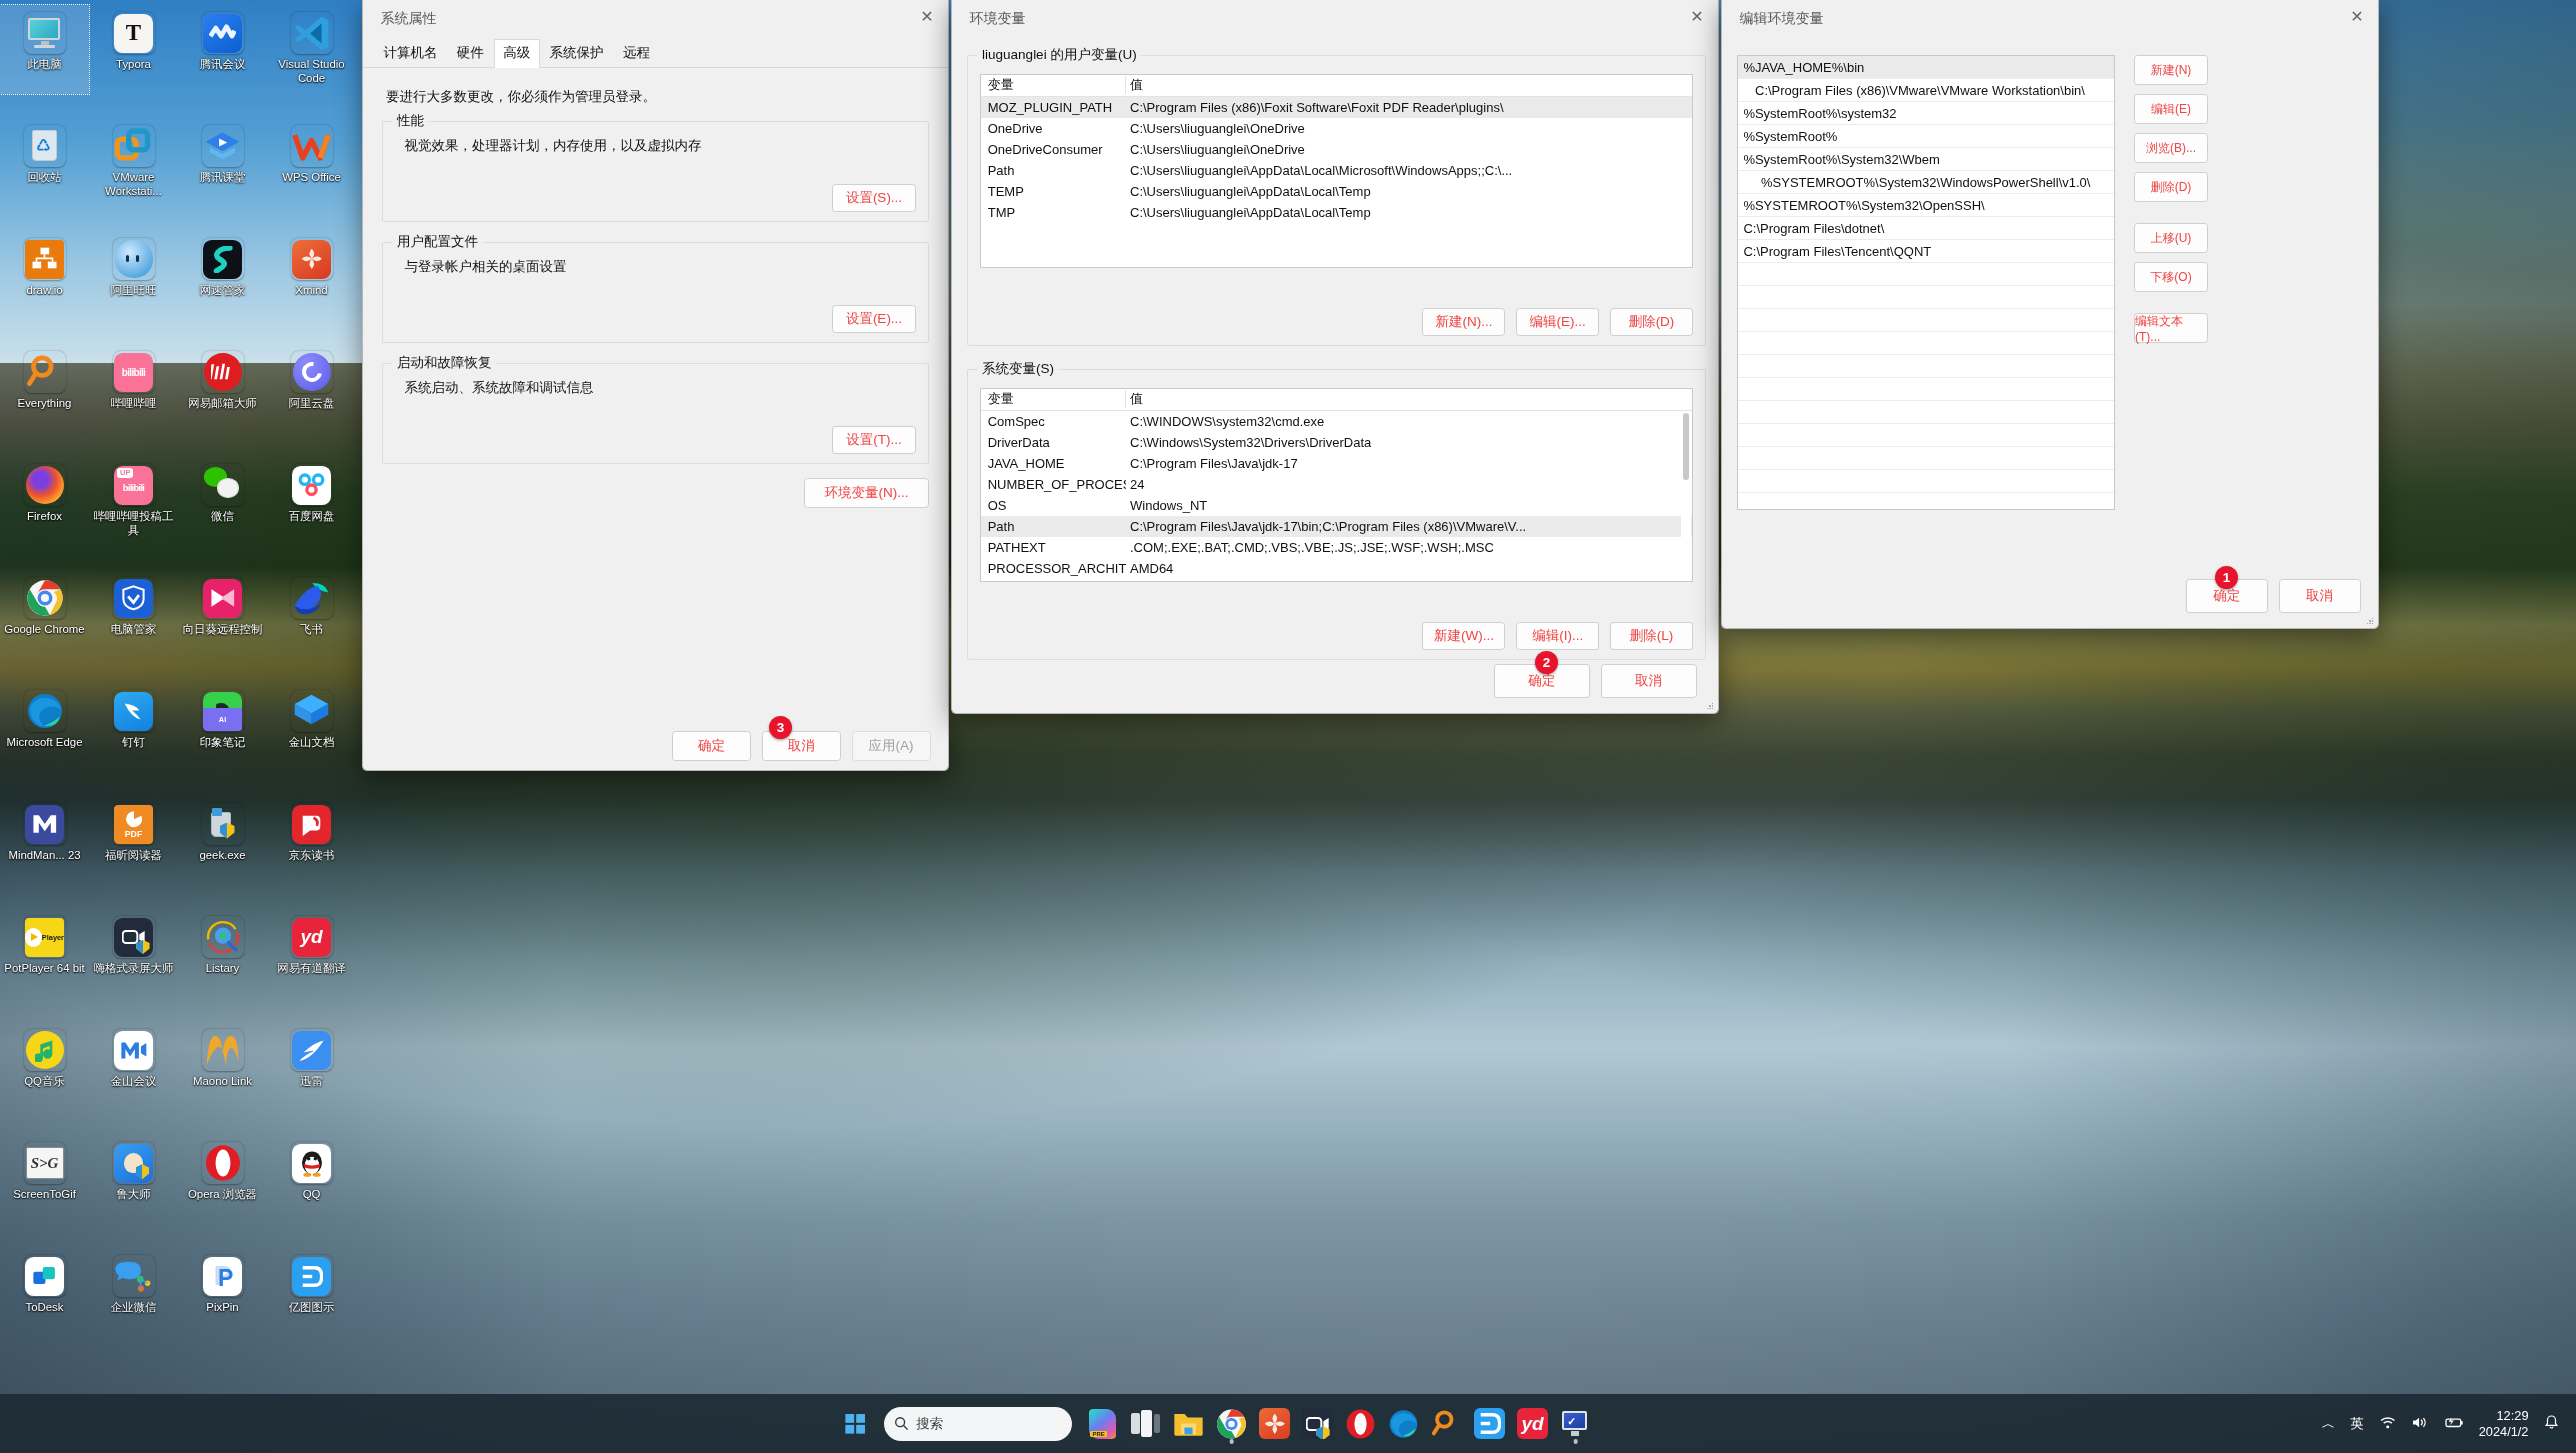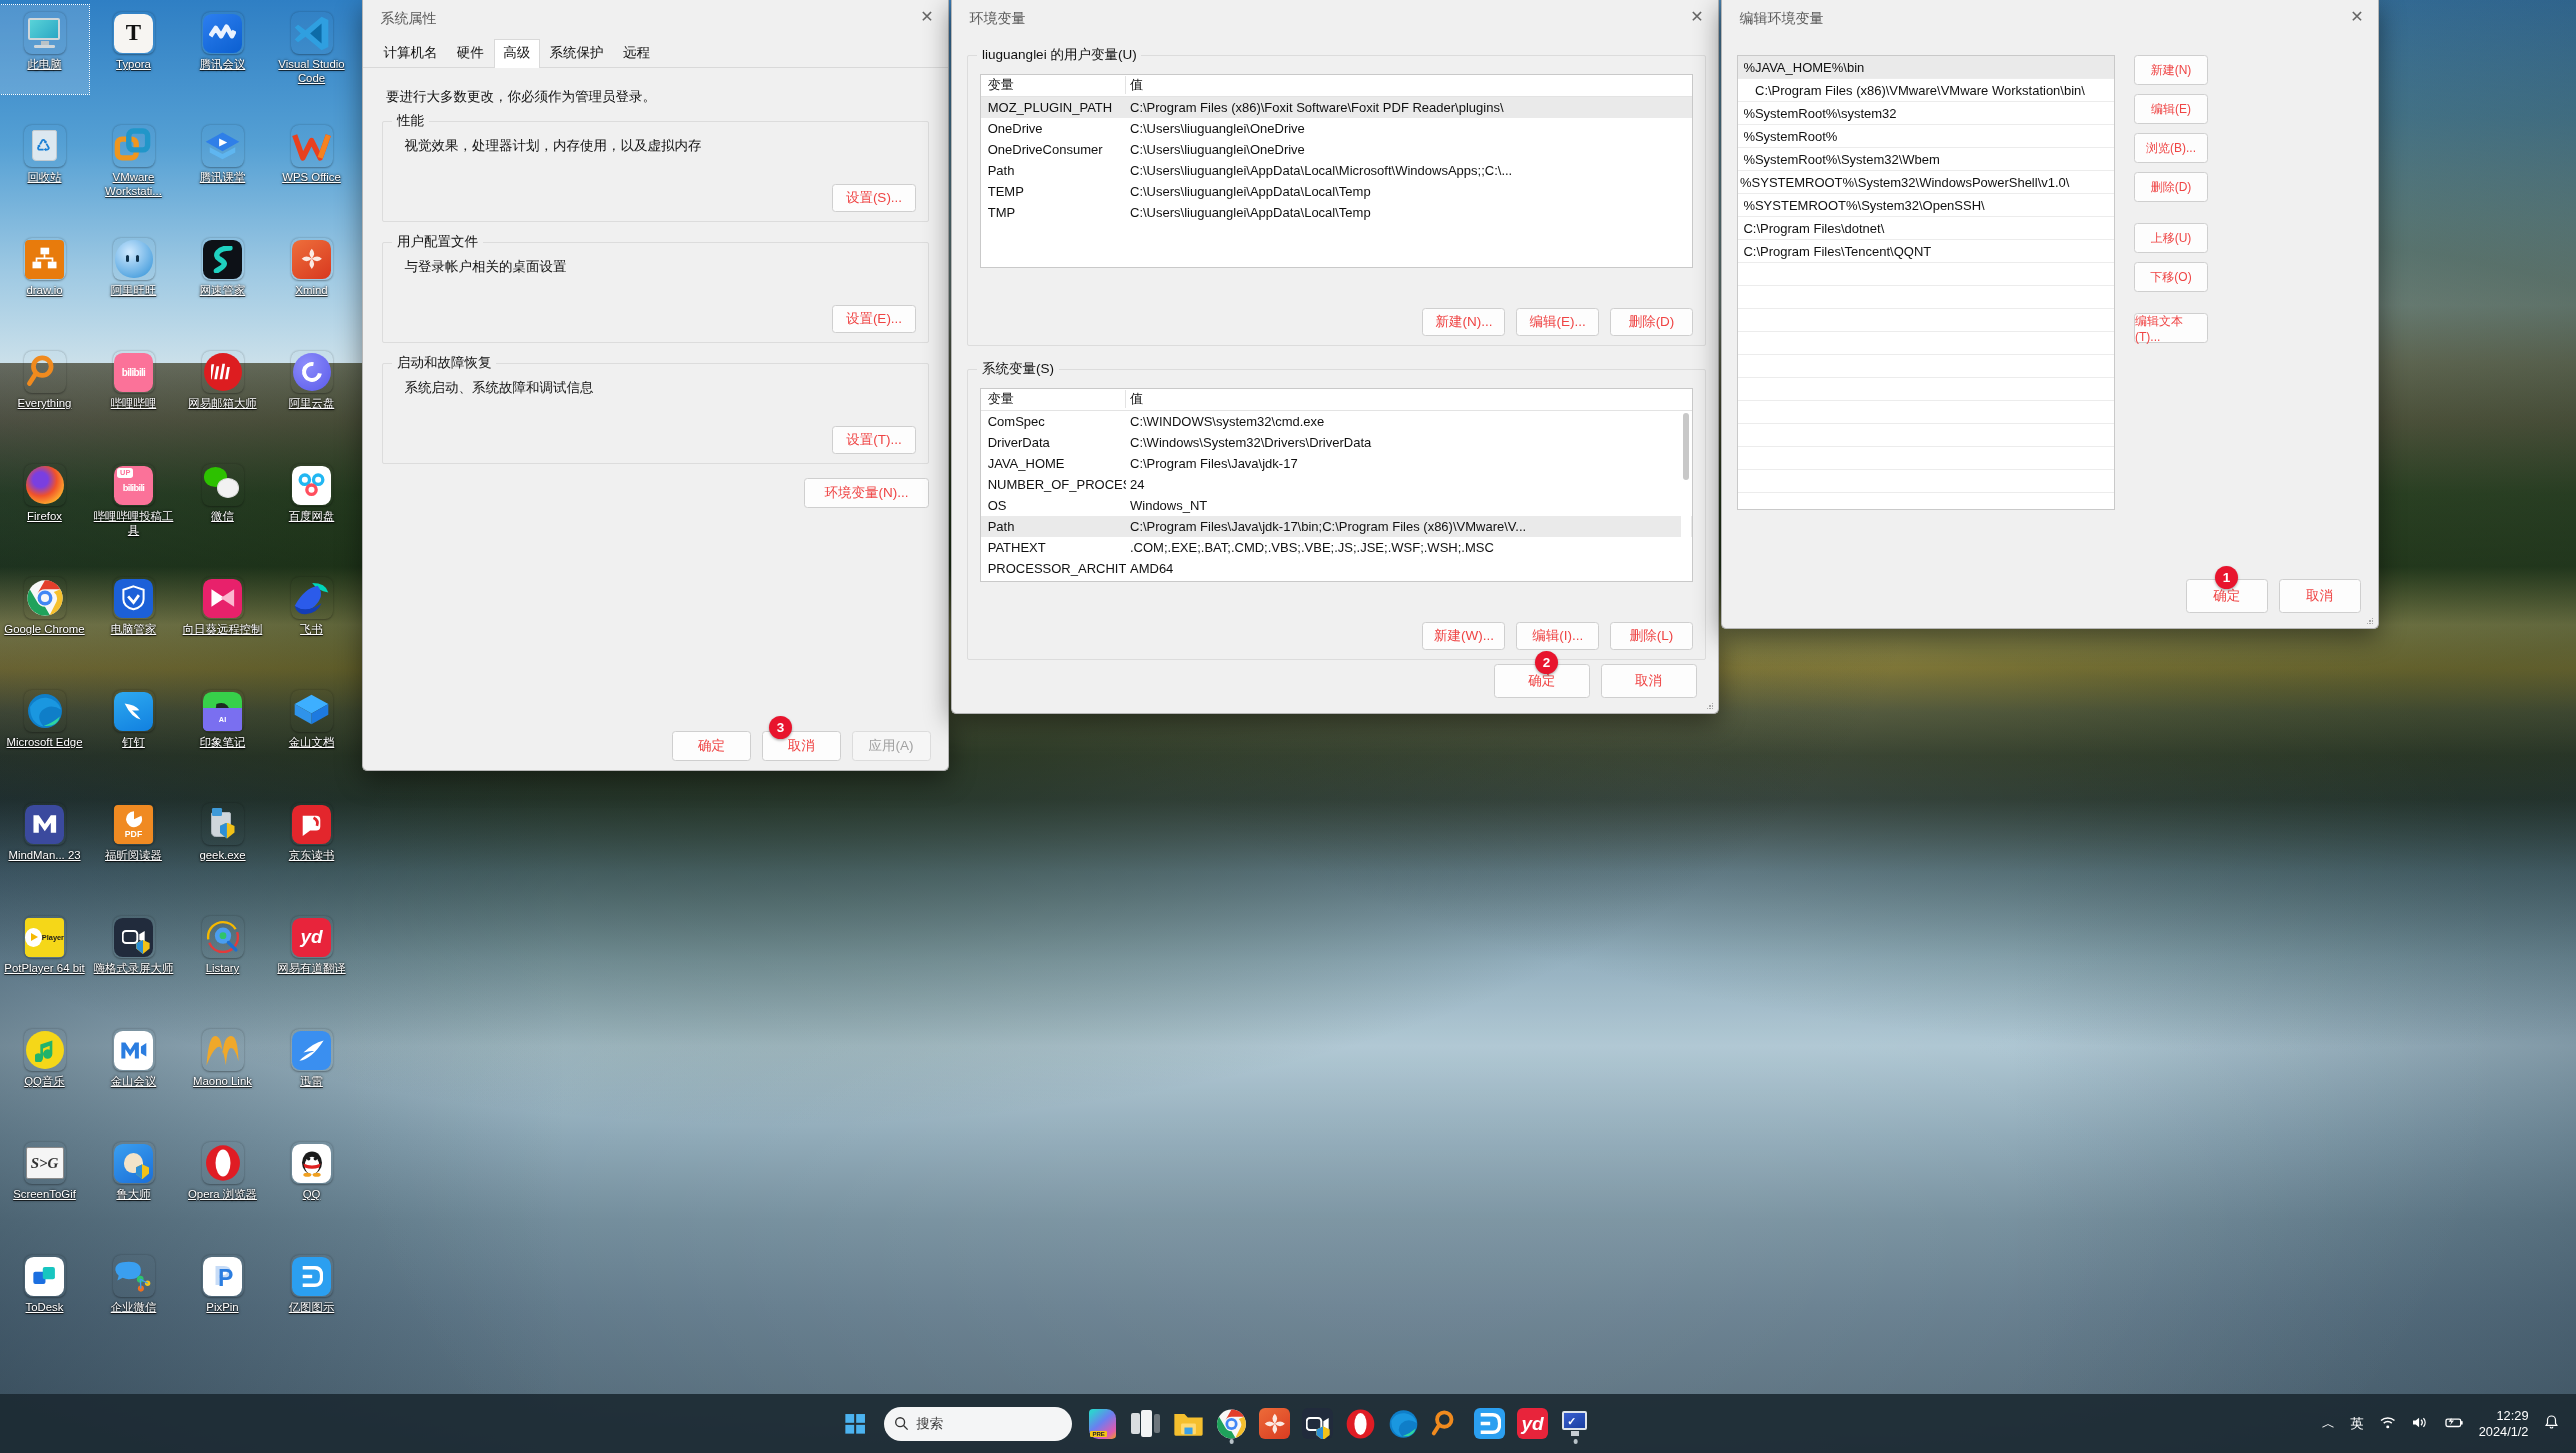--- a/index.html
+++ b/index.html
@@ -57,21 +57,20 @@
     display:flex; align-items:center; justify-content:center;
     font-weight:bold; color:#fff; font-size:17.5px; overflow:hidden;
     position:relative;
     box-shadow:0 0.7px 2px rgba(0,0,0,.35);
   }
   .desk-icon .lbl{
     margin-top:4px; color:#fff; font-size:11.4px; line-height:13.5px;
     text-align:center; width:86px;
     text-shadow:0 0 2.7px rgba(0,0,0,.95), 0 0.7px 1.3px rgba(0,0,0,.9);
     word-break:break-word;
-    text-decoration:underline;
   }
   .desk-icon.selected{
     outline:0.7px dotted #ffffff; background:rgba(255,255,255,.16);
     height:89px;
   }
   .desk-icon.selected .lbl{ }
 
   
   .dlg{
     position:absolute;
@@ -834,21 +833,21 @@
       <div class="lrow" style="height: 23px; border-bottom: 0.7px solid rgb(236, 236, 236);">
         <div class="c2" style="padding-left:5.4px">%SystemRoot%\system32</div>
       </div>
       <div class="lrow" style="height: 23px; border-bottom: 0.7px solid rgb(236, 236, 236);">
         <div class="c2" style="padding-left:5.4px">%SystemRoot%</div>
       </div>
       <div class="lrow" style="height: 23px; border-bottom: 0.7px solid rgb(236, 236, 236);">
         <div class="c2" style="padding-left:5.4px">%SystemRoot%\System32\Wbem</div>
       </div>
       <div class="lrow" style="height: 23px; border-bottom: 0.7px solid rgb(236, 236, 236);">
-        <div class="c2" style="padding-left:2px">%SYSTEMROOT%\System32\WindowsPowerShell\v1.0\</div>
+        <div class="c2" style="padding-left:23px">%SYSTEMROOT%\System32\WindowsPowerShell\v1.0\</div>
       </div>
       <div class="lrow" style="height: 23px; border-bottom: 0.7px solid rgb(236, 236, 236);">
         <div class="c2" style="padding-left:5.4px">%SYSTEMROOT%\System32\OpenSSH\</div>
       </div>
       <div class="lrow" style="height: 23px; border-bottom: 0.7px solid rgb(236, 236, 236);">
         <div class="c2" style="padding-left:5.4px">C:\Program Files\dotnet\</div>
       </div>
       <div class="lrow" style="height: 23px; border-bottom: 0.7px solid rgb(236, 236, 236);">
         <div class="c2" style="padding-left:5.4px">C:\Program Files\Tencent\QQNT</div>
       </div>

